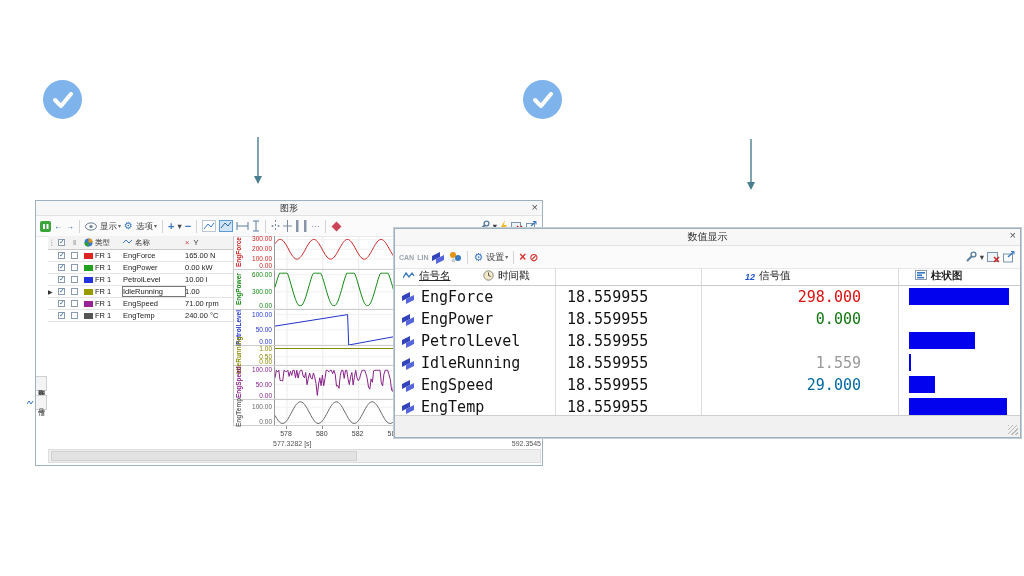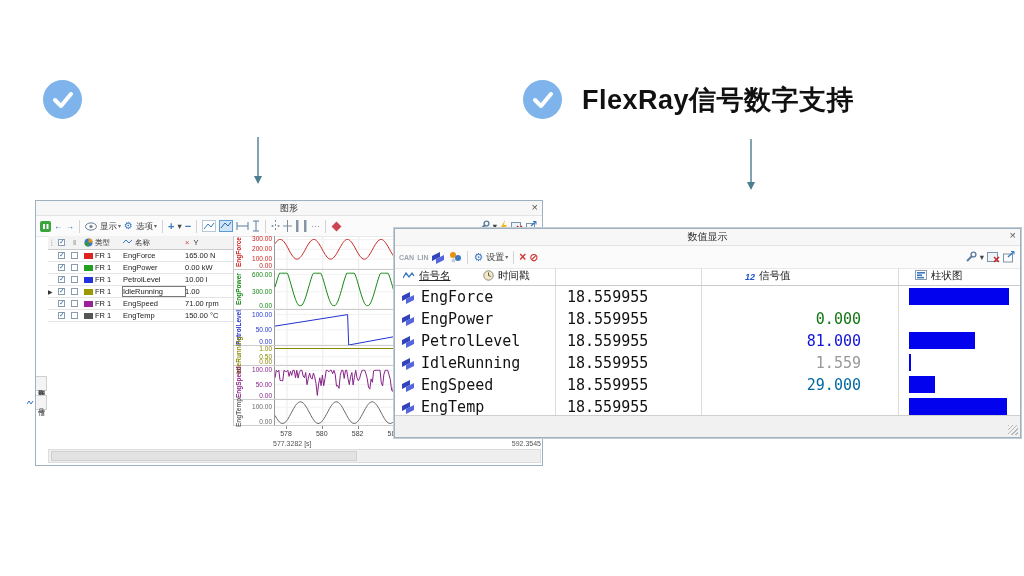--- a/index.html
+++ b/index.html
@@ -81,21 +81,20 @@
         <polyline points="2,8 8,14 18,2" fill="none" stroke="#fff" stroke-width="4" stroke-linecap="round" stroke-linejoin="round"></polyline>
       </svg>
   </div>
 </div>
 <div class="feature" style="left:523px;top:80px;">
   <div class="check-bullet">
     <svg width="20" height="16" viewBox="0 0 20 16">
         <polyline points="2,8 8,14 18,2" fill="none" stroke="#fff" stroke-width="4" stroke-linecap="round" stroke-linejoin="round"></polyline>
       </svg>
   </div>
-  <div class="feature-title">FlexRay信号数字支持</div>
 </div>
 <svg class="down-arrow" style="left:250px;top:135px;" width="16" height="50">
   <line x1="8" y1="2" x2="8" y2="42" stroke="#4a7e8e" stroke-width="1.4"></line>
   <polygon points="4,41 12,41 8,49" fill="#4a7e8e"></polygon>
 </svg>
 <svg class="down-arrow" style="left:743px;top:137px;" width="16" height="54">
   <line x1="8" y1="2" x2="8" y2="46" stroke="#4a7e8e" stroke-width="1.4"></line>
   <polygon points="4,45 12,45 8,53" fill="#4a7e8e"></polygon>
 </svg>
 
@@ -265,21 +264,21 @@
     <span class="gt-name">EngSpeed</span>
     <span>71.00 rpm</span>
         </div>
         <div class="gt-row">
           <span style="font-size:6px;color:#333"></span>
     <span class="cbx on"></span>
     <span class="cbx"></span>
     <span class="swatch" style="background:#555555"></span>
     <span>FR 1</span>
     <span class="gt-name">EngTemp</span>
-    <span>150.00 °C</span>
+    <span>240.00 °C</span>
         </div>
       </div>
     <div id="gfx-plot">
         <div class="lane" style="height: 34px;">
           <span class="lane-name" style="color: rgb(204, 34, 34);">EngForce</span>
           <span class="lane-tick" style="top: 0.447761px; color: rgb(204, 34, 34);">300.00</span>
           <span class="lane-tick" style="top: 10.2985px; color: rgb(204, 34, 34);">200.00</span>
           <span class="lane-tick" style="top: 20.1493px; color: rgb(204, 34, 34);">100.00</span>
           <span class="lane-tick" style="top: 27px; color: rgb(204, 34, 34);">0.00</span>
           <svg width="269" height="33">
@@ -484,57 +483,57 @@
               <circle cx="5.5" cy="5.5" r="4.7" fill="#f3e9c8" stroke="#8a8a7a"></circle>
               <line x1="5.5" y1="5.5" x2="5.5" y2="2.5" stroke="#555"></line>
               <line x1="5.5" y1="5.5" x2="7.8" y2="6.5" stroke="#555"></line>
             </svg></span>
           <span>时间戳</span>
         </div>
         <div class="nh" style="left: 350px;">
           <span><span style="color:#2255cc;font-weight:bold;font-style:italic;font-size:9px">12</span></span>
           <span>信号值</span>
         </div>
-        <div class="nh" style="left: 520px;">
+        <div class="nh" style="left: 520px; font-weight: bold;">
           <span><svg width="12" height="10">
               <rect x="0.5" y="0.5" width="11" height="9" fill="#fff" stroke="#8a9bb0"></rect>
               <rect x="2" y="2" width="8" height="1.6" fill="#3a78c2"></rect>
               <rect x="2" y="4.4" width="5" height="1.6" fill="#3a78c2"></rect>
               <rect x="2" y="6.8" width="7" height="1.6" fill="#3a78c2"></rect>
             </svg></span>
           <span>柱状图</span>
         </div>
       </div>
     <div id="num-rows">
         <div class="nrow" style="top: 0px;">
           <span class="flag"><svg width="15" height="13">
               <polygon points="1,5 9,1 9,6 1,10" fill="#3344bb"></polygon>
               <polygon points="5,8 13,4 13,9 5,13" fill="#5566dd"></polygon>
             </svg></span>
     <span class="nm">EngForce</span>
     <span class="tm">18.559955</span>
+    <span class="vl" style="color:#dd1111">298.000</span>
     <span class="bar" style="width:100px"></span>
         </div>
         <div class="nrow" style="top: 22px;">
           <span class="flag"><svg width="15" height="13">
               <polygon points="1,5 9,1 9,6 1,10" fill="#3344bb"></polygon>
               <polygon points="5,8 13,4 13,9 5,13" fill="#5566dd"></polygon>
             </svg></span>
     <span class="nm">EngPower</span>
     <span class="tm">18.559955</span>
     <span class="vl" style="color:#117711">0.000</span>
     </div>
         <div class="nrow" style="top: 44px;">
           <span class="flag"><svg width="15" height="13">
               <polygon points="1,5 9,1 9,6 1,10" fill="#3344bb"></polygon>
               <polygon points="5,8 13,4 13,9 5,13" fill="#5566dd"></polygon>
             </svg></span>
     <span class="nm">PetrolLevel</span>
     <span class="tm">18.559955</span>
-    <span class="vl" style="color:#1111dd">81.000</span>
     <span class="bar" style="width:66px"></span>
         </div>
         <div class="nrow" style="top: 66px;">
           <span class="flag"><svg width="15" height="13">
               <polygon points="1,5 9,1 9,6 1,10" fill="#3344bb"></polygon>
               <polygon points="5,8 13,4 13,9 5,13" fill="#5566dd"></polygon>
             </svg></span>
     <span class="nm">IdleRunning</span>
     <span class="tm">18.559955</span>
     <span class="vl" style="color:#999999">1.559</span>

